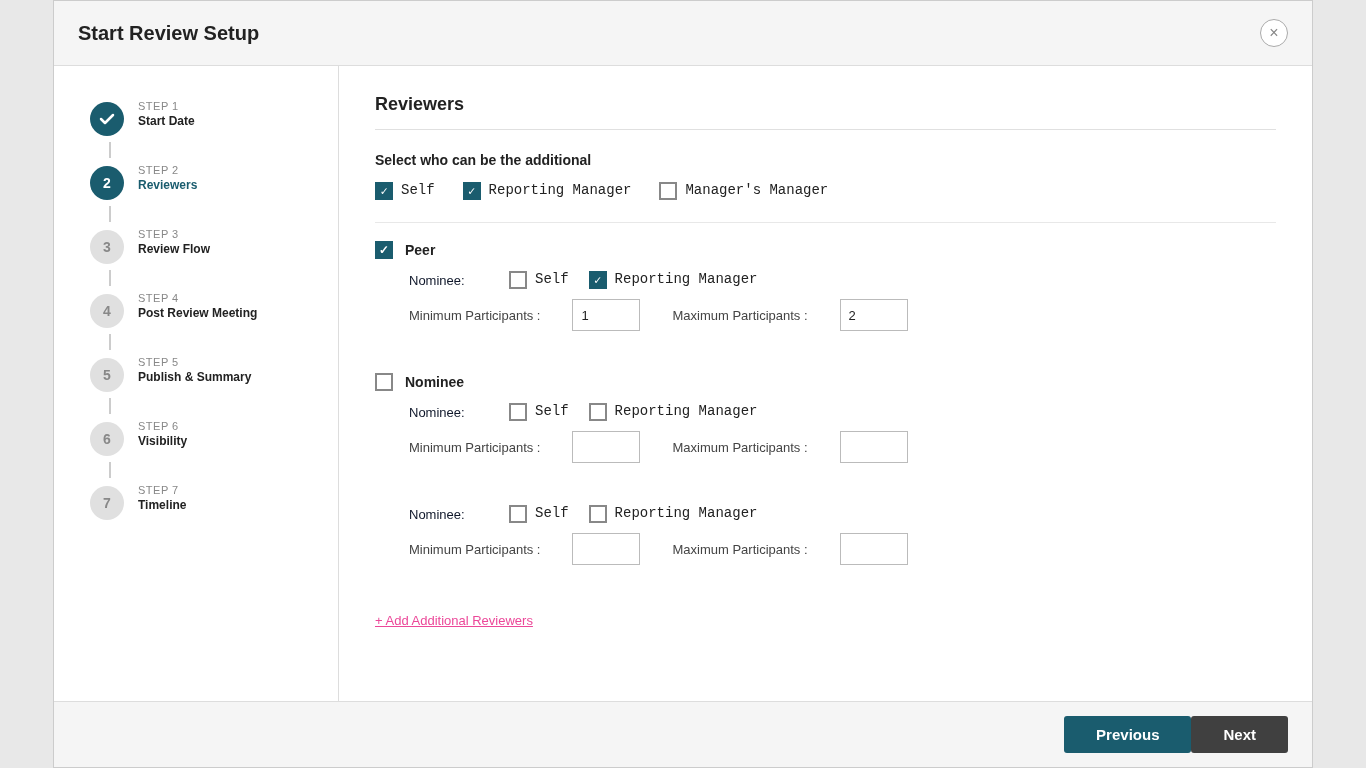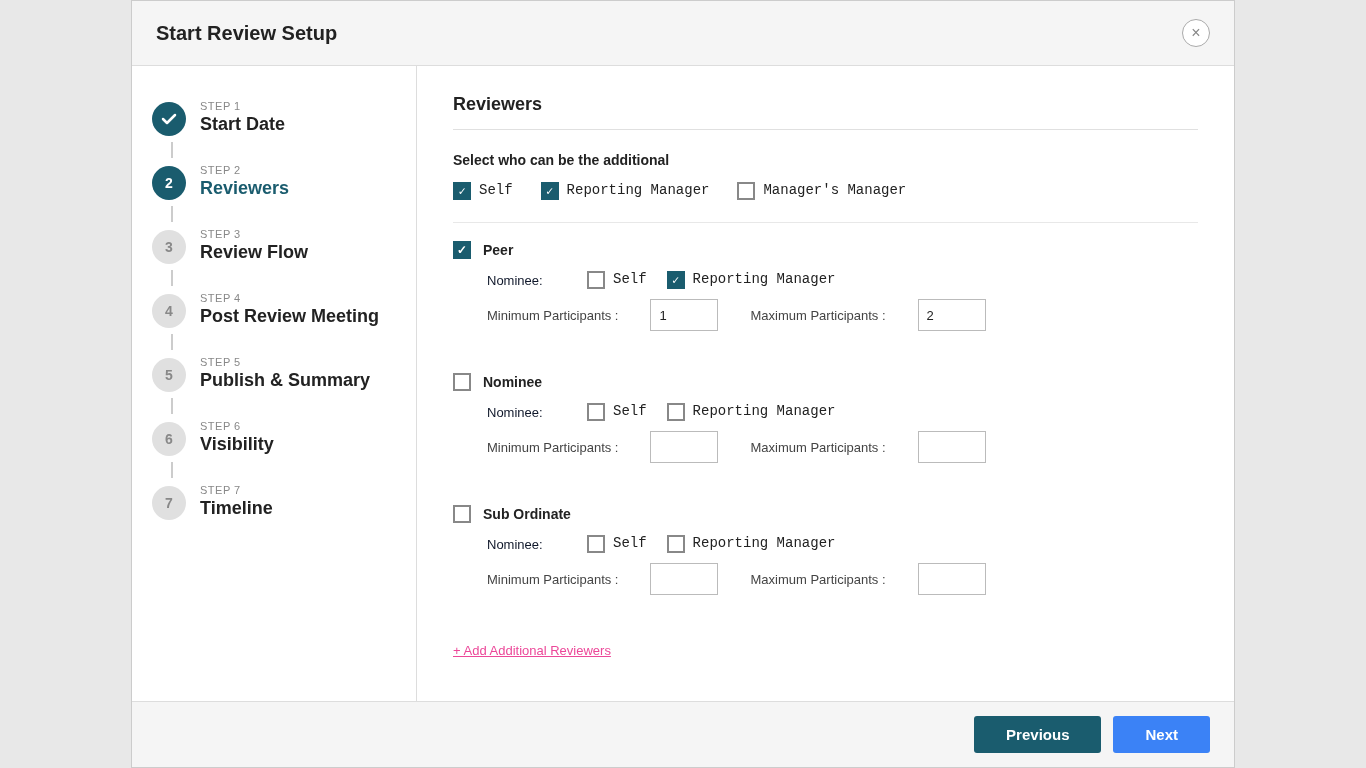--- a/index.html
+++ b/index.html
@@ -7,21 +7,21 @@
       font-family: 'Segoe UI', Arial, sans-serif;
       background: #e8e8e8;
       width: 1366px;
       height: 768px;
       overflow: hidden;
       display: flex;
       align-items: center;
       justify-content: center;
     }
     .modal {
-      width: 1104px;
+      width: 1260px;
       height: 768px;
       background: #f5f5f5;
       display: flex;
       flex-direction: column;
       border: 1px solid #ccc;
       position: relative;
     }
     .modal-header {
       background: #f5f5f5;
       padding: 18px 24px;
@@ -52,21 +52,21 @@
     .modal-body {
       display: flex;
       flex: 1;
       overflow: hidden;
     }
     
     .sidebar {
       width: 285px;
       background: #fff;
       border-right: 1px solid #ddd;
-      padding: 20px 0;
+      padding: 20px 16px;
       display: flex;
       flex-direction: column;
       gap: 0;
     }
     .step-item {
       display: flex;
       align-items: flex-start;
       padding: 14px 20px;
       cursor: pointer;
       position: relative;
@@ -106,21 +106,21 @@
       color: #888;
     }
     .step-text { display: flex; flex-direction: column; }
     .step-label {
       font-size: 11px;
       color: #888;
       text-transform: uppercase;
       letter-spacing: 0.5px;
     }
     .step-name {
-      font-size: 18px;
+      font-size: 12px;
       font-weight: 600;
       color: #222;
       margin-top: 2px;
     }
     .step-item.active .step-name { color: #1a5c6e; }
     
     .main-content {
       flex: 1;
       background: #fff;
       padding: 28px 36px;
@@ -236,32 +236,31 @@
       display: inline-block;
     }
     
     .modal-footer {
       background: #f5f5f5;
       border-top: 1px solid #ddd;
       padding: 14px 24px;
       display: flex;
       align-items: center;
       justify-content: flex-end;
-      gap: 12px;
     }
     .btn {
       padding: 10px 32px;
       font-size: 15px;
       font-weight: 600;
       border: none;
       border-radius: 3px;
       cursor: pointer;
     }
     .btn-primary {
-      background: #3b82f6;
+      background: #404040;
       color: #fff;
     }
     .btn-secondary {
       background: #1a5c6e;
       color: #fff;
     }
     .checkmark-svg {
       width: 16px;
       height: 16px;
     }
@@ -406,24 +405,20 @@
 
     </div>
     <div class="participants-row">
       <span class="participants-label">Minimum Participants :</span>
       <input class="num-input" type="text" value="" style="">
       <span class="participants-label">Maximum Participants :</span>
       <input class="num-input" type="text" value="" style="">
     </div>
   </div>
           <div class="participant-block">
-    <div class="participant-header">
-      <div class="cb "></div>
-      <span class="participant-name">Sub Ordinate</span>
-    </div>
     <div class="nominee-row">
       <span class="nominee-label">Nominee:</span>
 
     <div class="checkbox-item">
       <div class="cb "></div>
       <span>Self</span>
     </div>
 
     <div class="checkbox-item">
       <div class="cb "></div>

